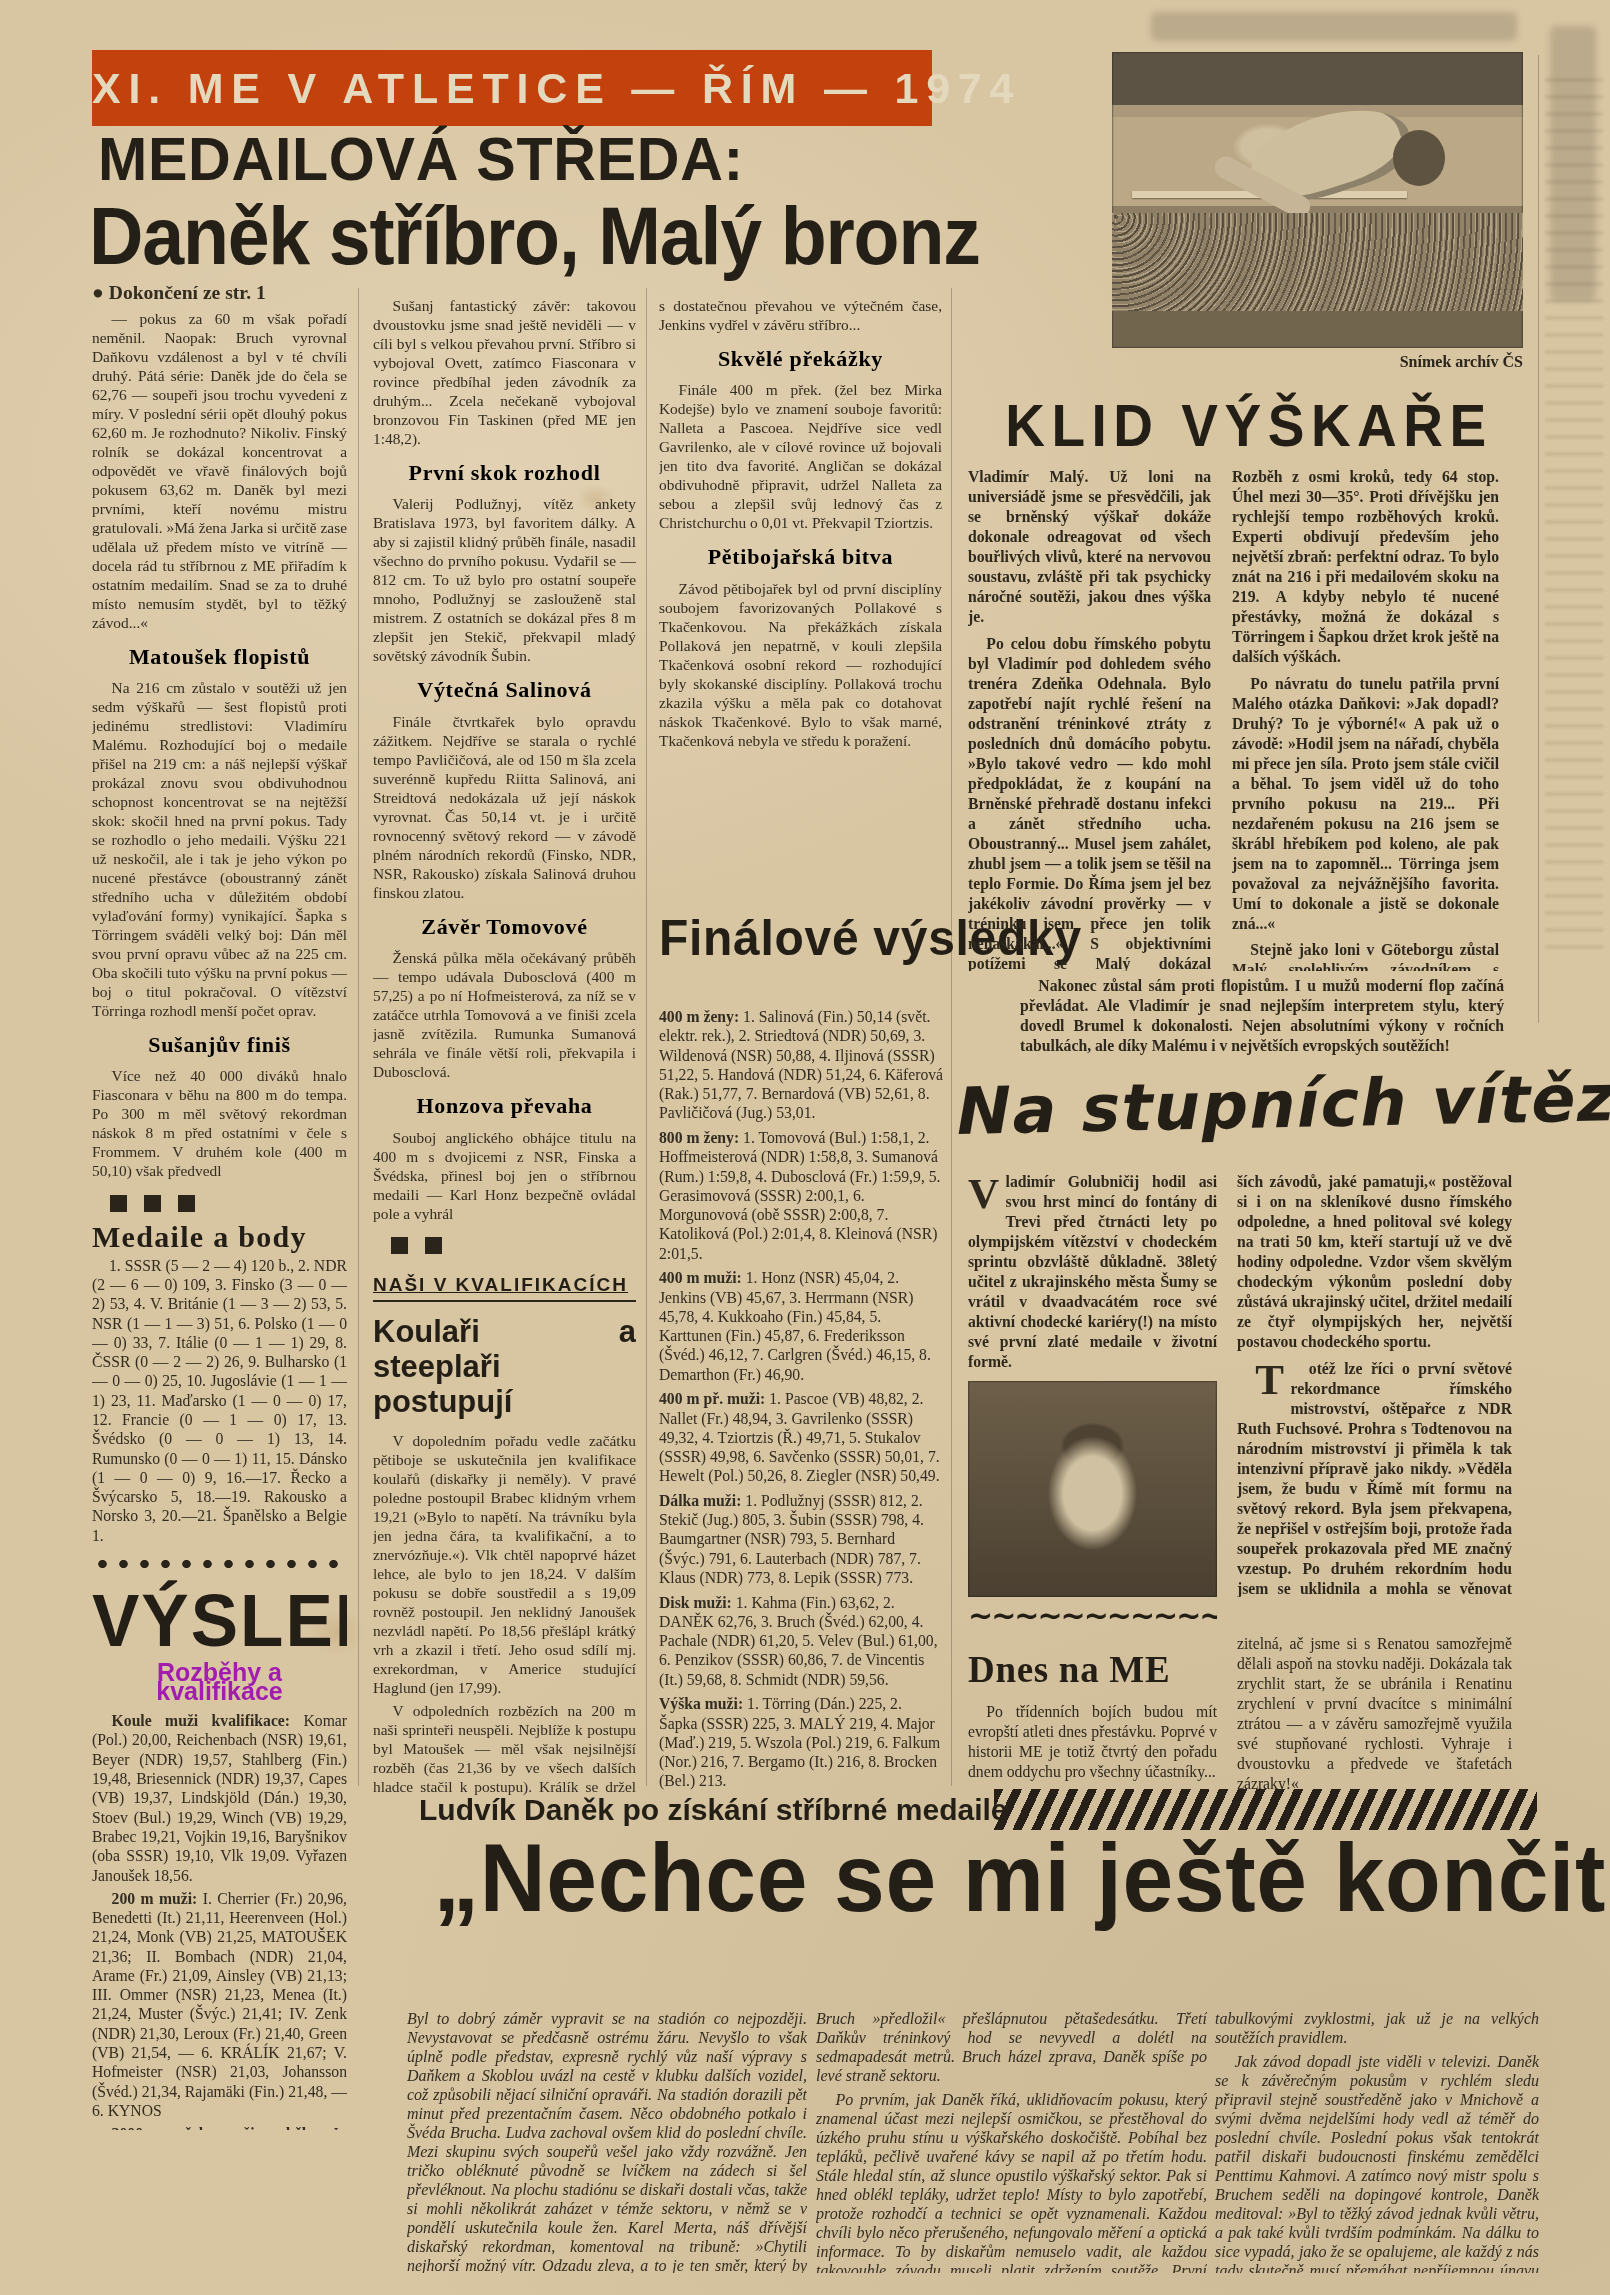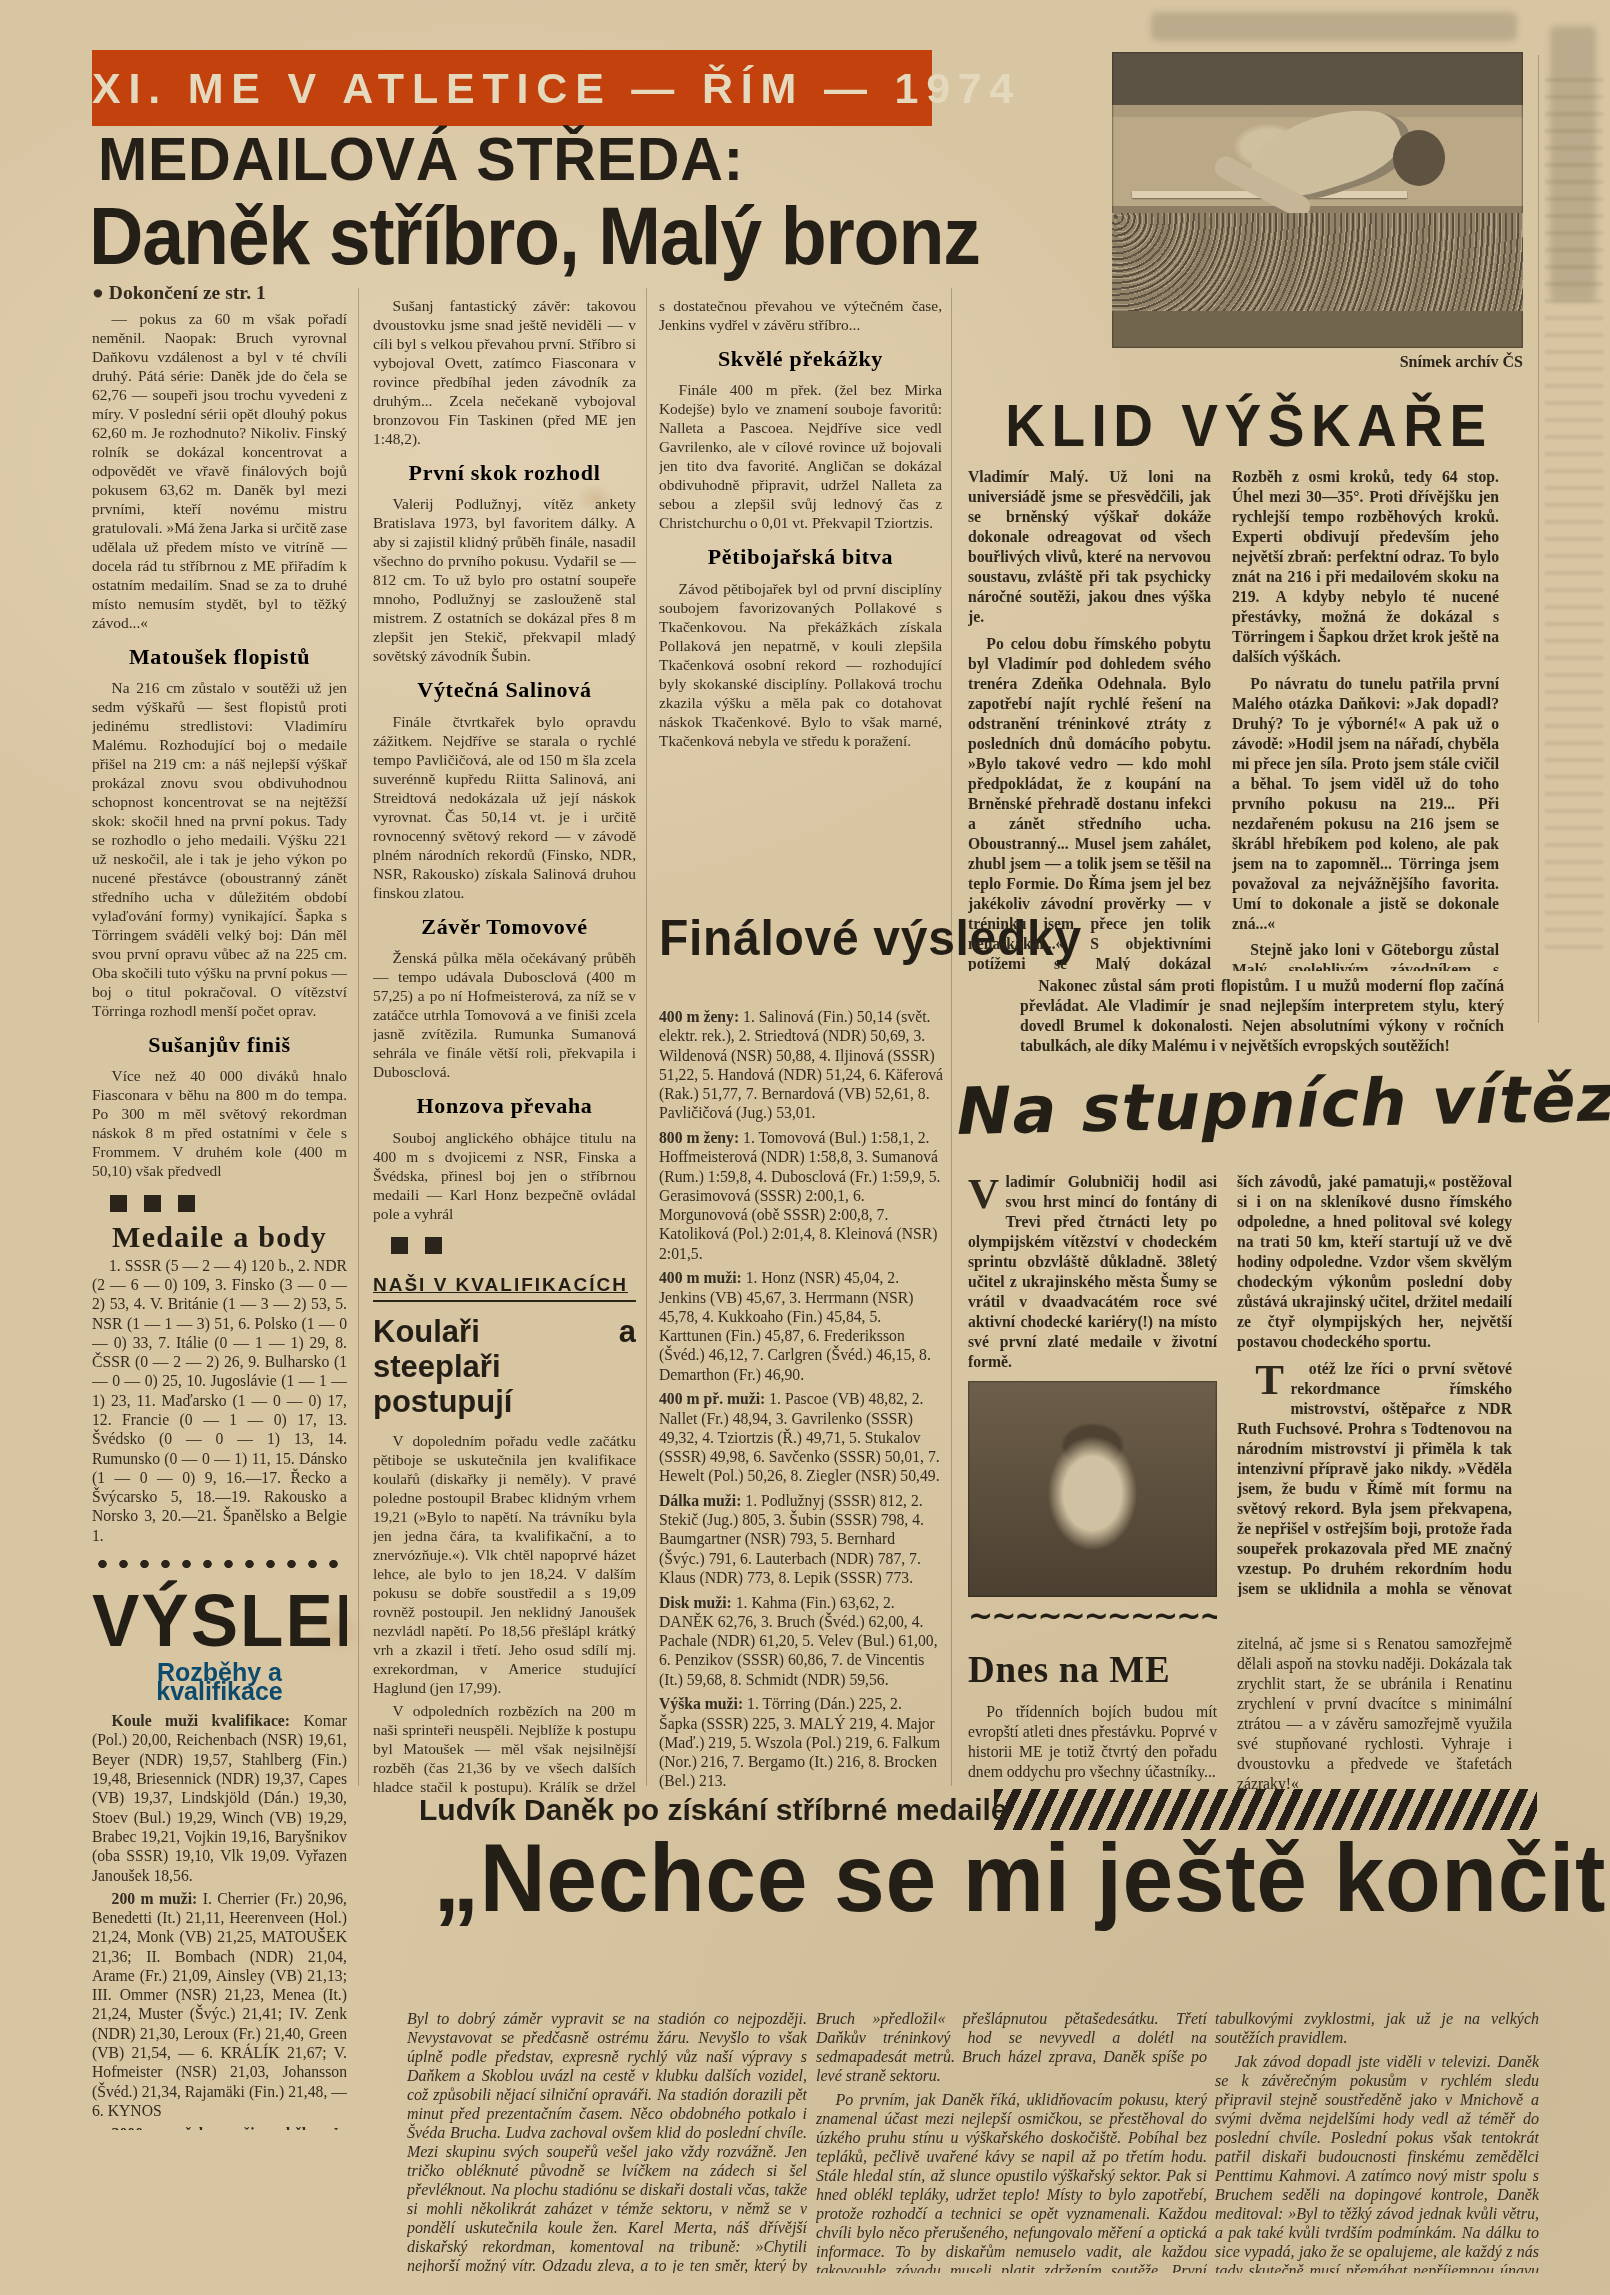--- a/index.html
+++ b/index.html
@@ -67,36 +67,36 @@
     box-shadow:inset 0 0 0 1.3px rgba(30,24,16,.35);
   }
   
   .body-col{font-size:15.4px;line-height:19px;text-align:justify;}
   .body-col p{margin:0 0 3.9px 0;text-indent:19.6px;}
   .lead-bullet{font-weight:bold;font-size:19.6px;text-indent:0 !important;margin-bottom:6.5px !important;}
   .sub-head{
     font-weight:bold;font-size:22px;line-height:1.1;text-align:center;
     letter-spacing:0.7px;margin:13px 0 9.2px;color:#000000;text-indent:0 !important;
   }
-  .medals-head{font-weight:bold;font-size:30px;text-align:center;letter-spacing:1.3px;margin:11.8px 0 9.2px;color:#241f16;}
+  .medals-head{font-weight:bold;font-size:30px;text-align:left;letter-spacing:1.3px;margin:11.8px 0 9.2px;color:#241f16;}
   .squares{margin:14.4px 0 2.6px 18.3px;}
   .squares span{display:inline-block;width:17px;height:17px;background:#2a241b;margin-right:17px;}
   .dotrule{
     height:10.5px;margin:13px 0;
     background-image:radial-gradient(circle, #2a241b 3.9px, rgba(0,0,0,0) 4.6px);
     background-size:21px 10.5px;background-repeat:repeat-x;background-position:0 1.3px;
   }
   .results-banner{
     font-family:"Liberation Sans","DejaVu Sans",sans-serif;font-weight:900;
     font-size:71px;line-height:1.05;letter-spacing:2px;color:#241f16;
     transform:scaleY(1.05);transform-origin:left top;margin:5.2px 0 6.5px;
   }
   .heats-head{
     font-family:"Liberation Sans","DejaVu Sans",sans-serif;font-weight:bold;
-    font-size:25px;text-align:center;margin:3.9px 0 10.5px;color:#0c4a6e;
+    font-size:25px;text-align:center;margin:3.9px 0 10.5px;color:#a21caf;
   }
   .res{font-size:15.7px;line-height:19.3px;}
   .res b{font-weight:bold;}
   .naši{
     font-family:"Liberation Sans","DejaVu Sans",sans-serif;font-weight:bold;
     font-size:19px;letter-spacing:2px;border-bottom:2.6px solid #2a241b;
     padding-bottom:6.5px;margin:17px 0 13px;color:#241f16;text-decoration:underline;
   }
   .koulari-head{
     font-family:"Liberation Sans","DejaVu Sans",sans-serif;font-weight:900;

